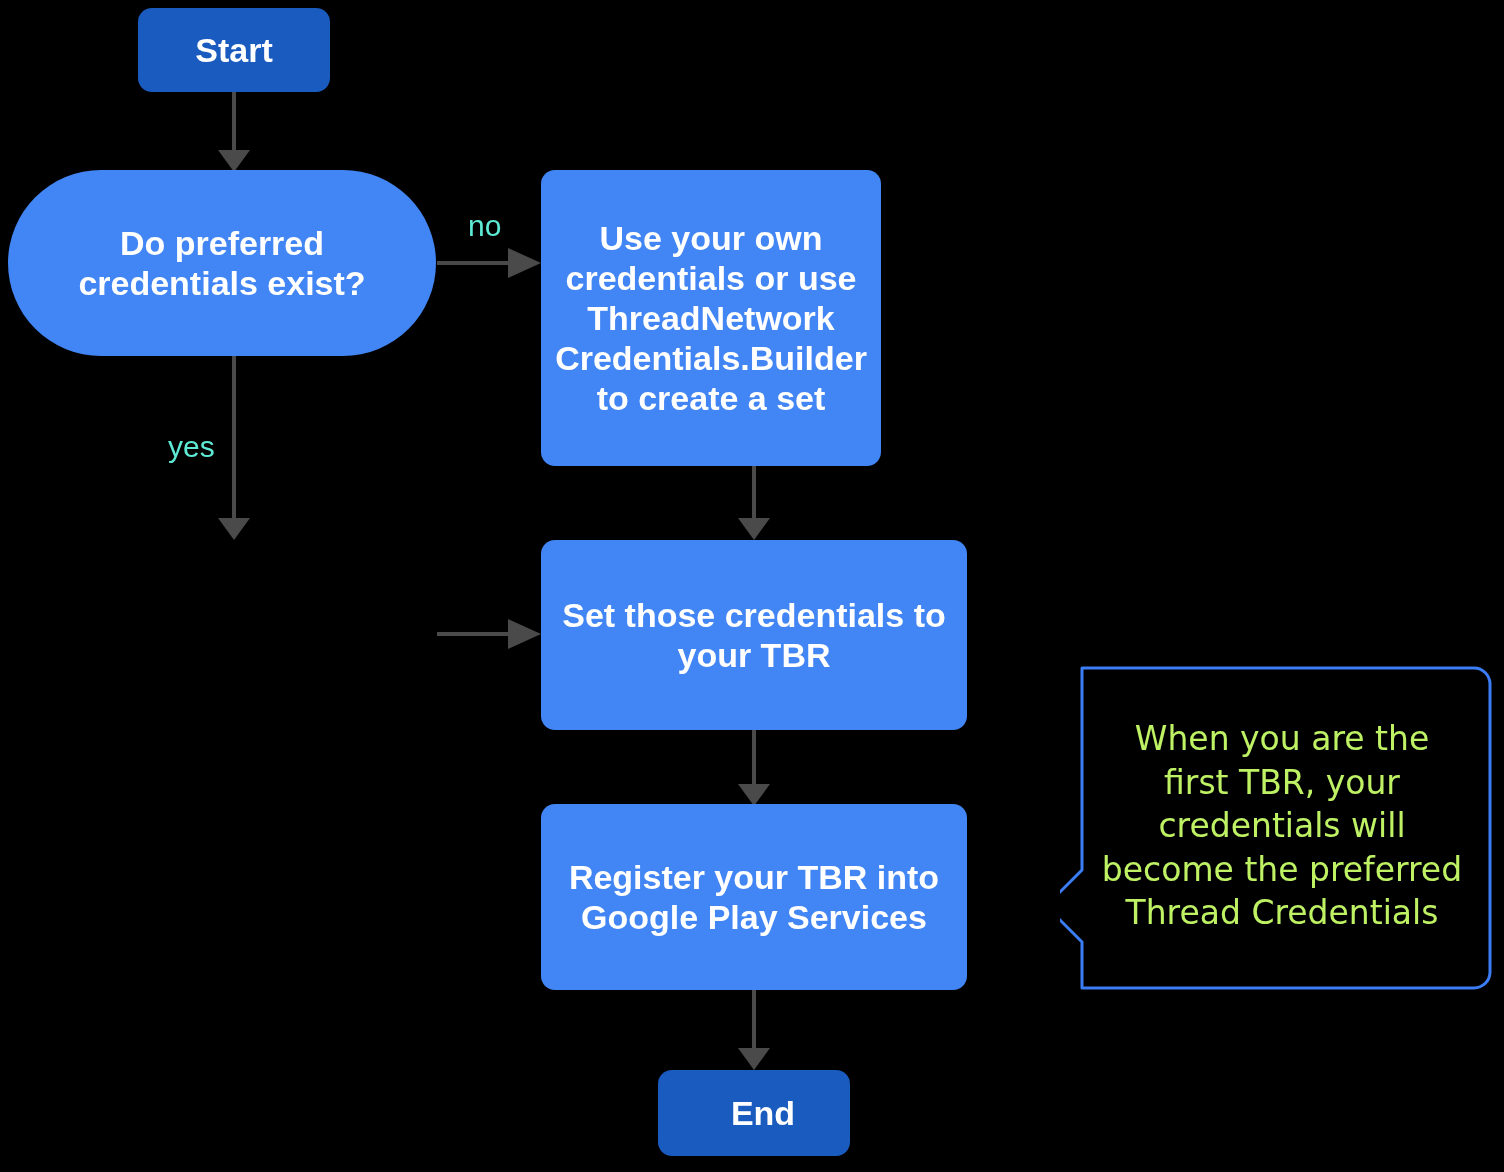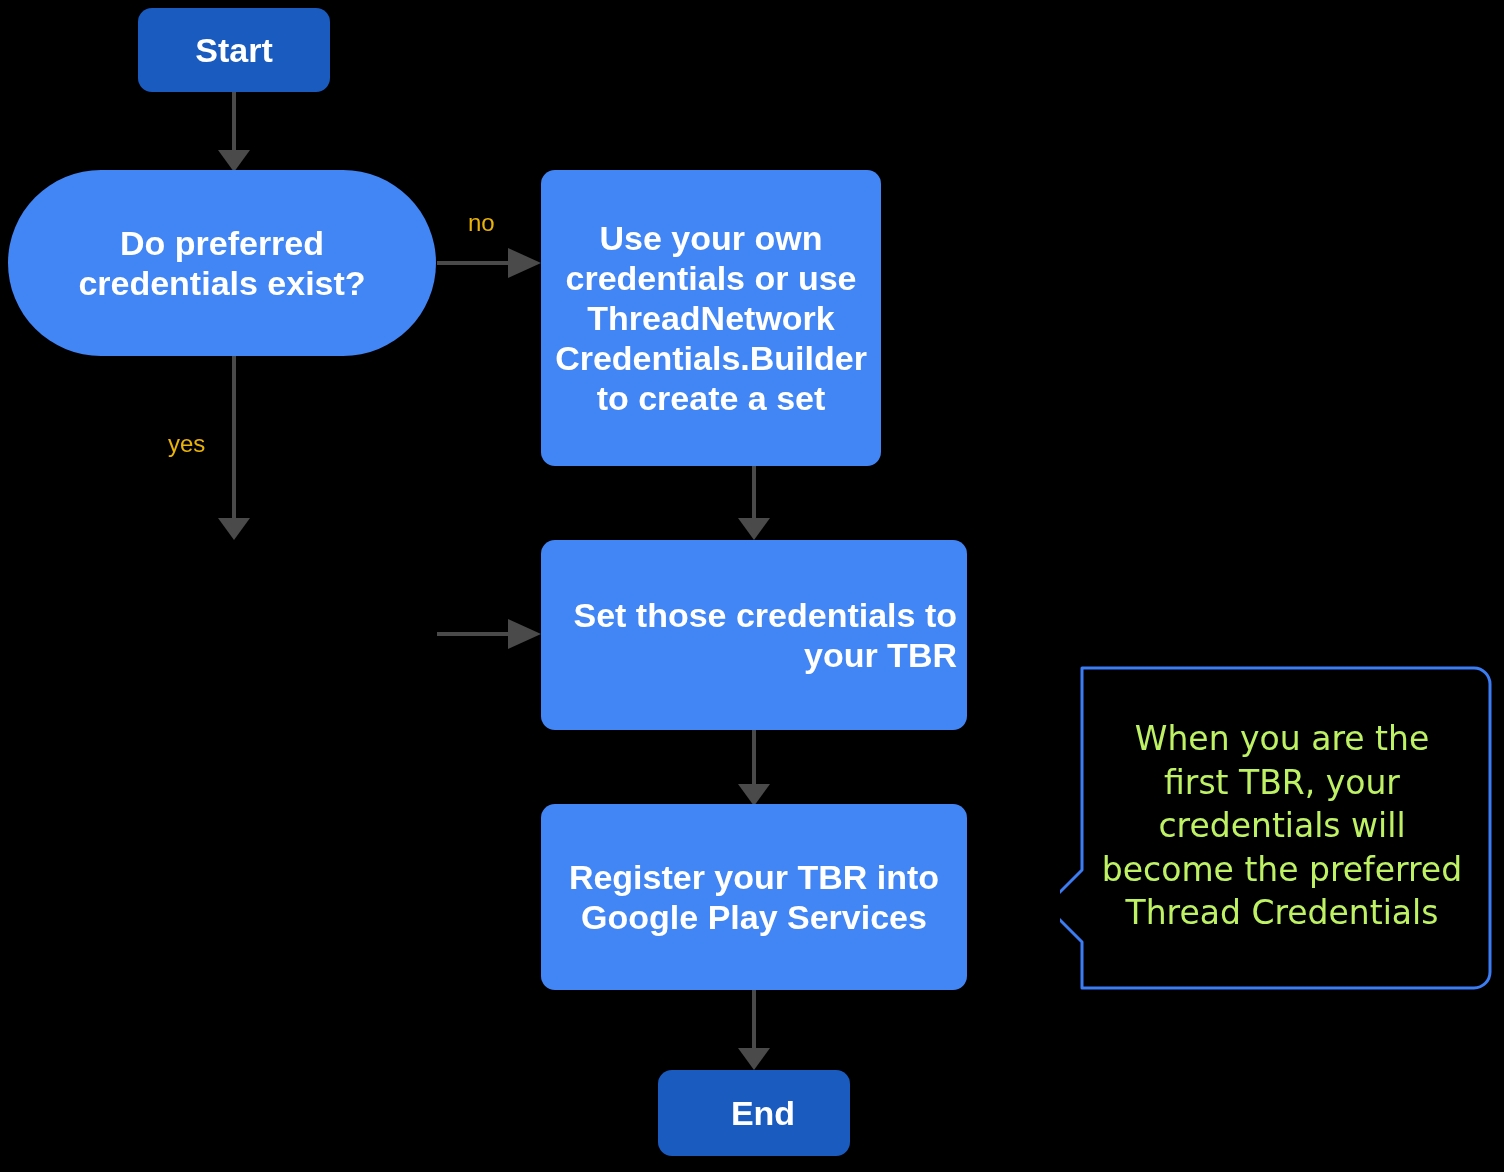--- a/index.html
+++ b/index.html
@@ -46,22 +46,22 @@
     border-radius: 14px;
     font-size: 34px;
   }
   .node-decision {
     background: #4285F4;
     border-radius: 999px;
     font-size: 34px;
   }
   .edge-label {
     position: absolute;
-    color: #eab308;
-    font-size: 24px;
+    color: #5eead4;
+    font-size: 30px;
     font-weight: 400;
     font-family: "Liberation Sans", sans-serif;
     white-space: nowrap;
   }
   .callout {
     position: absolute;
     display: flex;
     align-items: center;
     justify-content: center;
     text-align: center;
@@ -136,21 +136,21 @@
 
   <div class="edge-label" style="left:468px; top:209px;">no</div>
 
   <div class="edge-label" style="left:168px; top:430px;">yes</div>
 
   <div class="node node-process" style="left:541px; top:170px; width:340px; height:296px;">
     <span>Use your own credentials or use ThreadNetwork Credentials.Builder to create a set</span>
   </div>
 
 
-  <div class="node node-process" style="left:541px; top:540px; width:426px; height:190px;text-align:right;">
+  <div class="node node-process" style="left:541px; top:540px; width:426px; height:190px;">
     <span>Set those credentials to your TBR</span>
   </div>
 
   <div class="node node-process" style="left:541px; top:804px; width:426px; height:186px;">
     <span>Register your TBR into Google Play Services</span>
   </div>
 
   <div class="node node-terminal" style="left:658px; top:1070px; width:192px; height:86px;padding-left:28px;">
     <span>End</span>
   </div>

